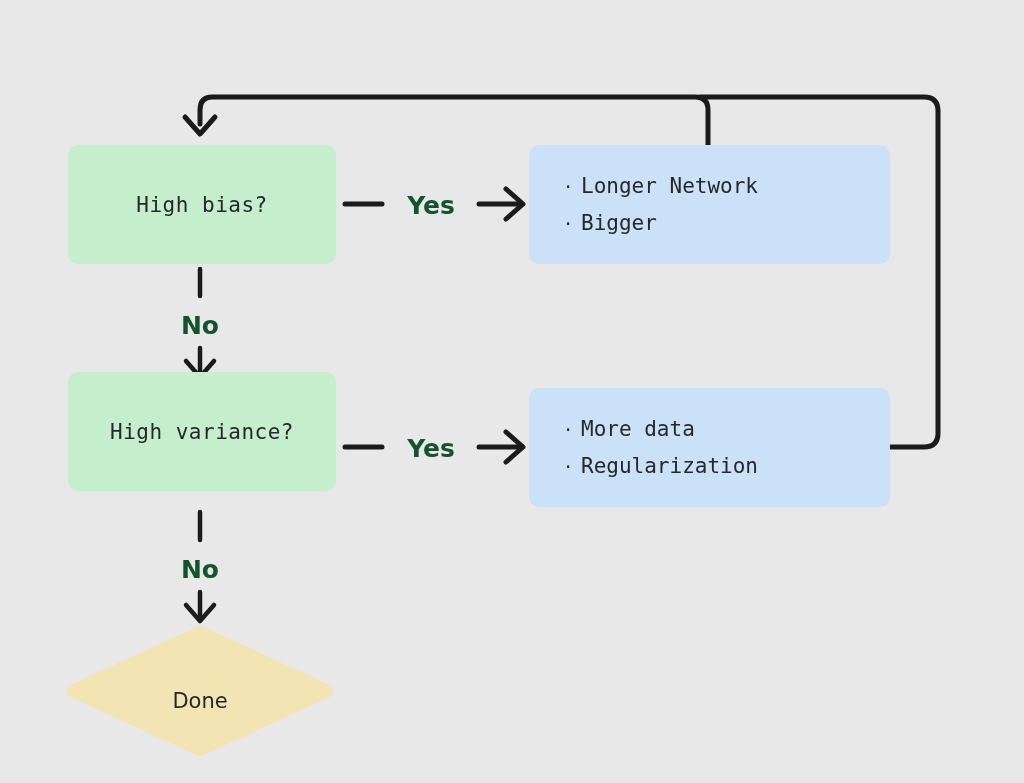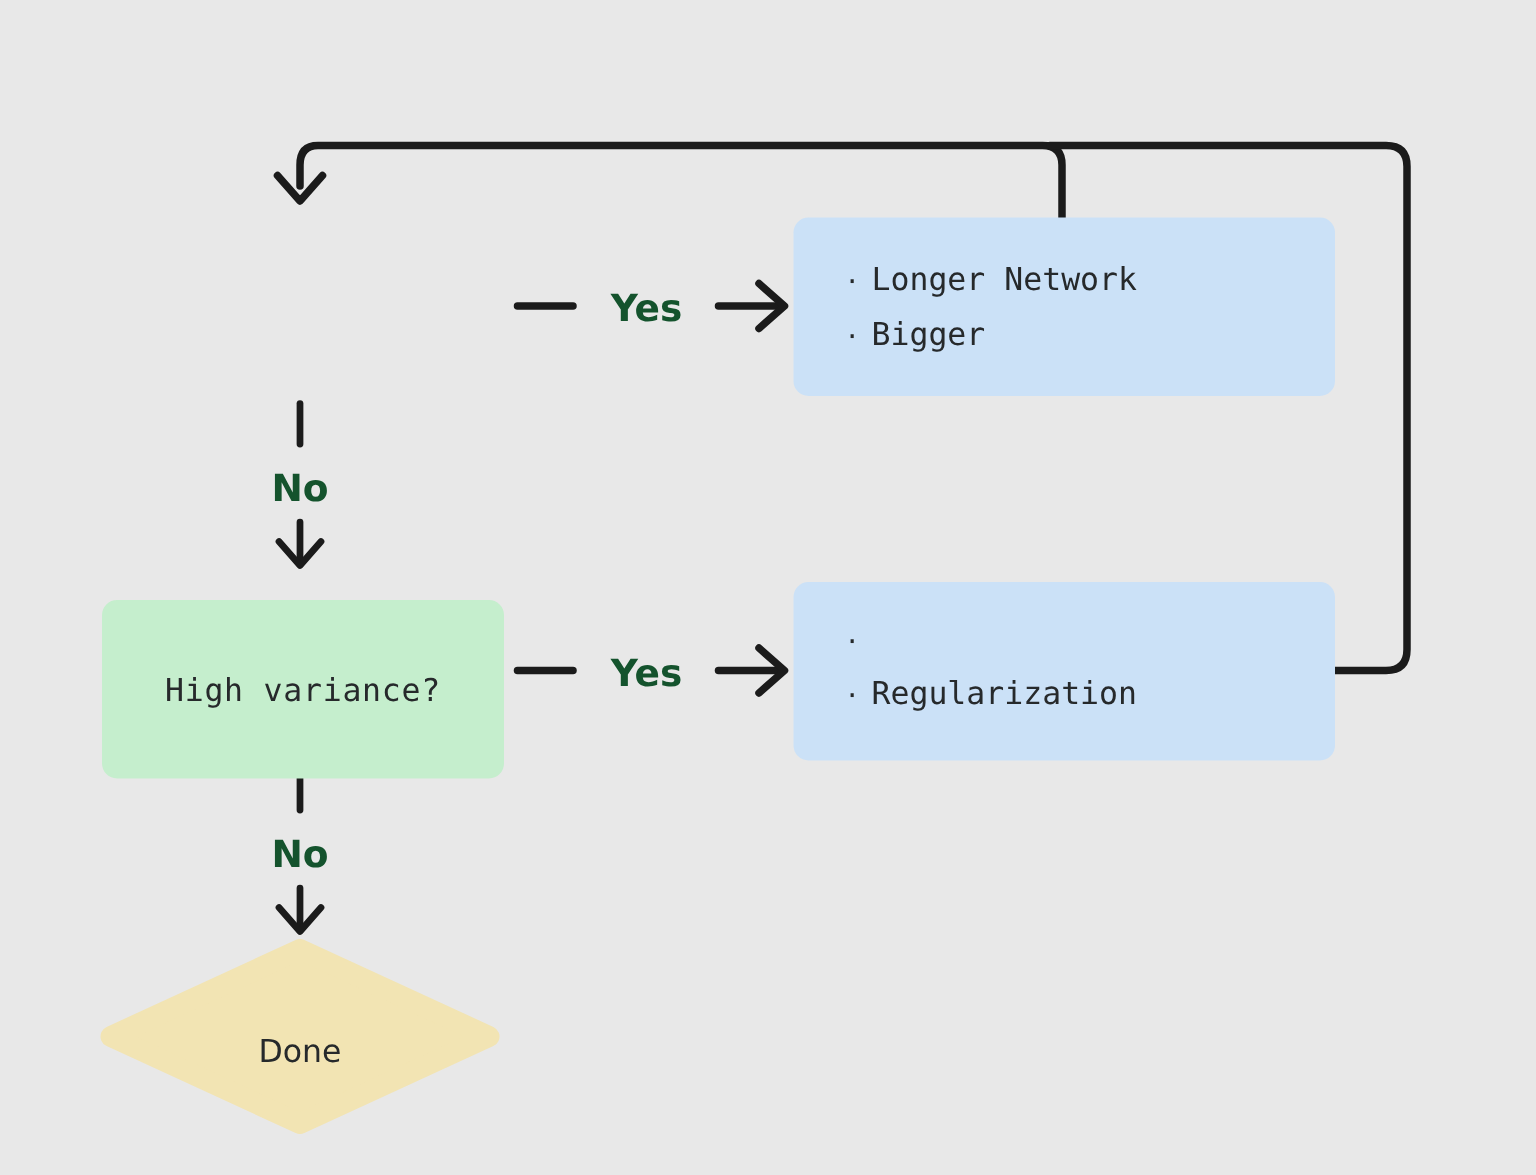--- a/index.html
+++ b/index.html
@@ -127,39 +127,43 @@
     <path class="wire-thin" d="M 200,348 L 200,376"></path>
     <path class="wire-thin" d="M 186,361 L 200,377 L 214,361"></path>
 
     <path class="wire-thin" d="M 200,512 L 200,540"></path>
     <path class="wire-thin" d="M 200,592 L 200,620"></path>
     <path class="wire-thin" d="M 186,605 L 200,621 L 214,605"></path>
 
     <path fill="#f2e4b3" stroke="none" stroke-linejoin="round" stroke-width="14" d="M 200,633 L 326,691 L 200,749 L 74,691 Z" style="stroke:#f2e4b3"></path>
   </svg>
 
+  <div class="node decision-box" style="left:68px; top:145px; width:268px; height:119px;">
+    <span class="decision-label">High bias?</span>
+  </div>
 
   <div class="node action-box" style="left:529px; top:145px; width:361px; height:119px;">
     <div class="bullet-row">
       <span class="bullet-dot">·</span>
       <span>Longer Network</span>
     </div>
     <div class="bullet-row">
       <span class="bullet-dot">·</span>
       <span>Bigger</span>
     </div>
   </div>
 
-  <div class="node decision-box" style="left:68px; top:400px; width:268px; height:119px;">
+  <div class="node decision-box" style="left:68px; top:372px; width:268px; height:119px;">
     <span class="decision-label">High variance?</span>
   </div>
 
   <div class="node action-box" style="left:529px; top:388px; width:361px; height:119px;">
     <div class="bullet-row">
       <span class="bullet-dot">·</span>
+      <span>More data</span>
     </div>
     <div class="bullet-row">
       <span class="bullet-dot">·</span>
       <span>Regularization</span>
     </div>
   </div>
 
   <div class="terminal-label" style="left:74px; top:680px; width:252px; height:42px;">Done</div>
 
   <div class="edge-label" style="left:392px; top:186px; width:78px; height:38px;">Yes</div>

